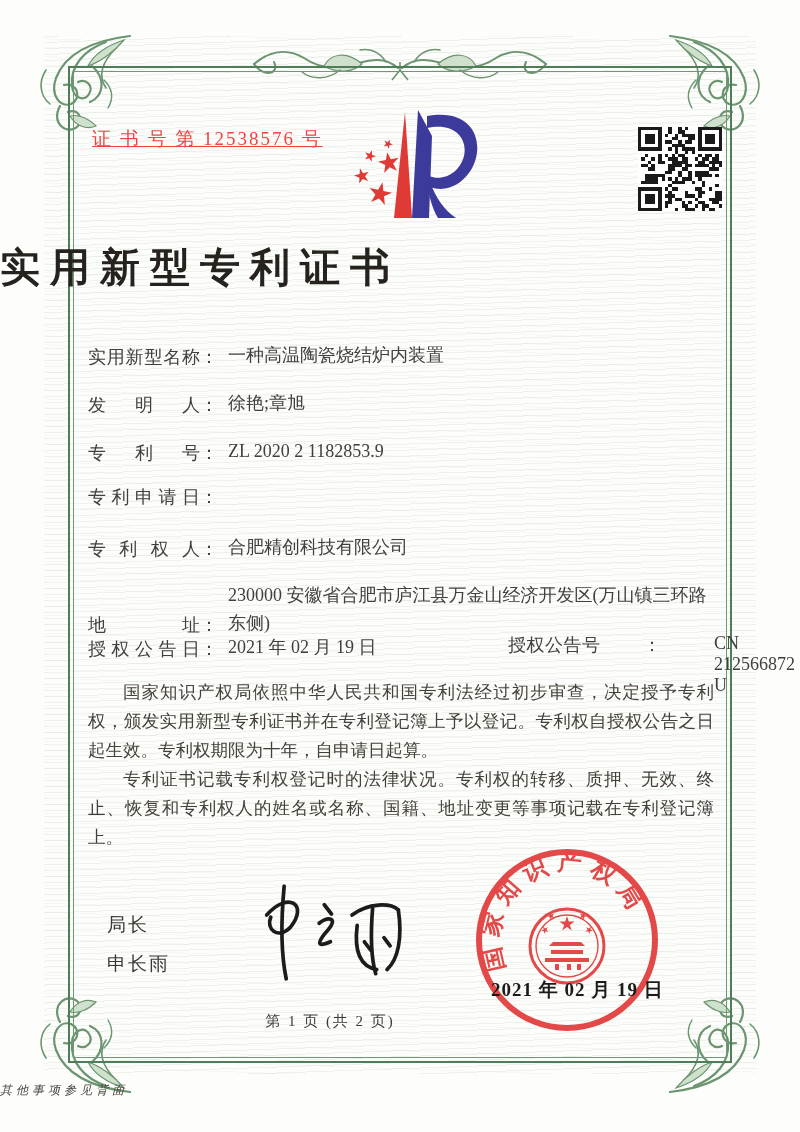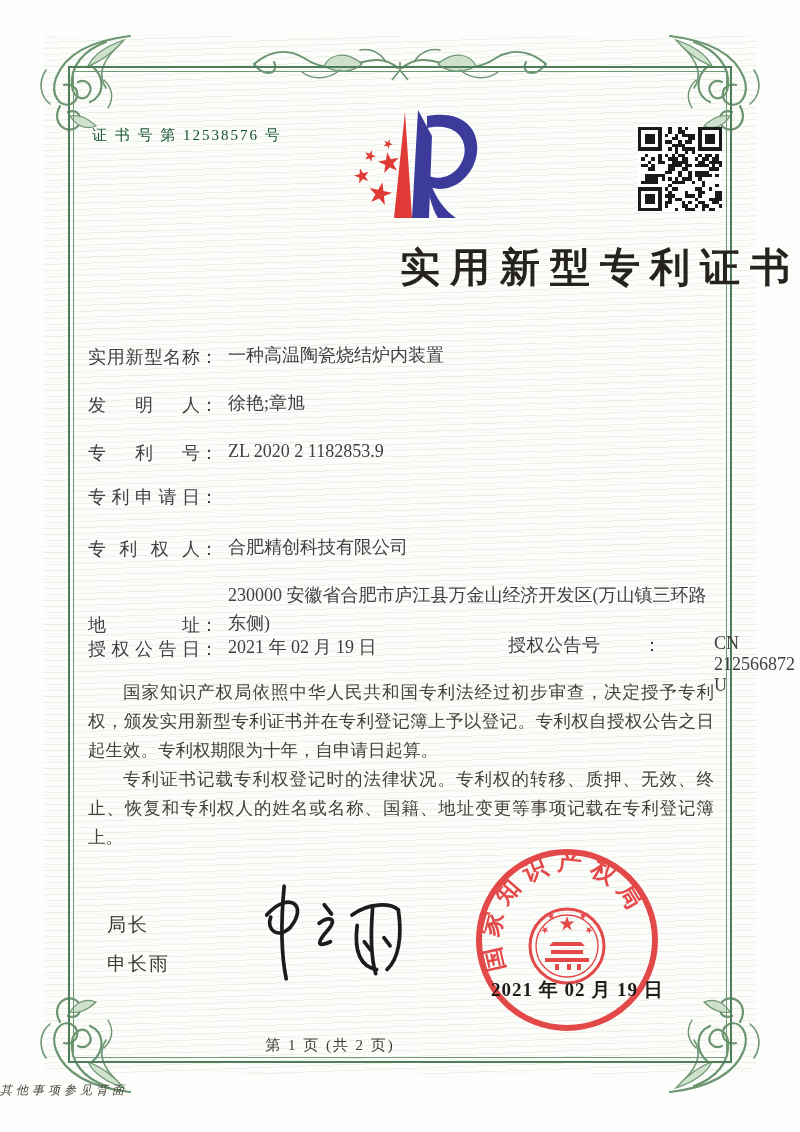--- a/index.html
+++ b/index.html
@@ -23,27 +23,27 @@
     border:2px solid #4e7d58;
   }
   .frame-inner {
     position:absolute; inset:3px; border:1px solid #6f9878;
   }
   .orn { position:absolute; pointer-events:none; }
   .content { position:absolute; inset:0; }
 
   .cert-no {
     position:absolute; left:92px; top:126px;
-    font-size:15px; letter-spacing:2px; color:#14532d;
+    font-size:19px; letter-spacing:2px; color:#ef4444;text-decoration:underline;
   }
   .logo { position:absolute; left:332px; top:106px; width:146px; height:122px; }
   .qr { position:absolute; left:638px; top:127px; width:84px; height:84px; }
 
   .title {
-    position:absolute; left:0; top:240px; width:800px; text-align:right;
+    position:absolute; left:0; top:240px; width:800px; text-align:left;
     font-size:40px; font-weight:600; letter-spacing:10px; color:#26231f;
   }
 
   .fields { position:absolute; left:88px; top:0; width:628px; }
   .frow { position:absolute; display:flex; font-size:18px; color:#404040; width:628px;align-items:flex-end; }
   .flabel {
     display:inline-block; width:112px; text-align:justify; text-align-last:justify;
     flex:0 0 112px; white-space:nowrap;
   }
   .fcolon { flex:0 0 auto; margin-right:10px; }
@@ -61,21 +61,21 @@
   .signer div { margin-bottom:13px; letter-spacing:2px;margin-left:15px; }
   .signature { position:absolute; left:215px; top:878px; width:235px; height:108px; }
 
   .seal { position:absolute; left:473px; top:846px; width:188px; height:188px; opacity:0.92; }
   .seal-date {
     position:absolute; left:491px; top:977px; font-size:19px; font-weight:600;
     color:#1d1b18; letter-spacing:1px; white-space:nowrap;
   }
 
   .page-foot {
-    position:absolute; left:0; top:1036px; width:660px; text-align:center;
+    position:absolute; left:0; top:1012px; width:660px; text-align:center;
     font-size:15px; letter-spacing:2px; color:#3f3c36;
   }
   .back-note {
     position:absolute; left:0; top:1082px; width:760px; text-align:left;
     font-size:12px; letter-spacing:4px; color:#4a463f; font-style:italic;
   }
 </style>
 </head>
 <body>
 

